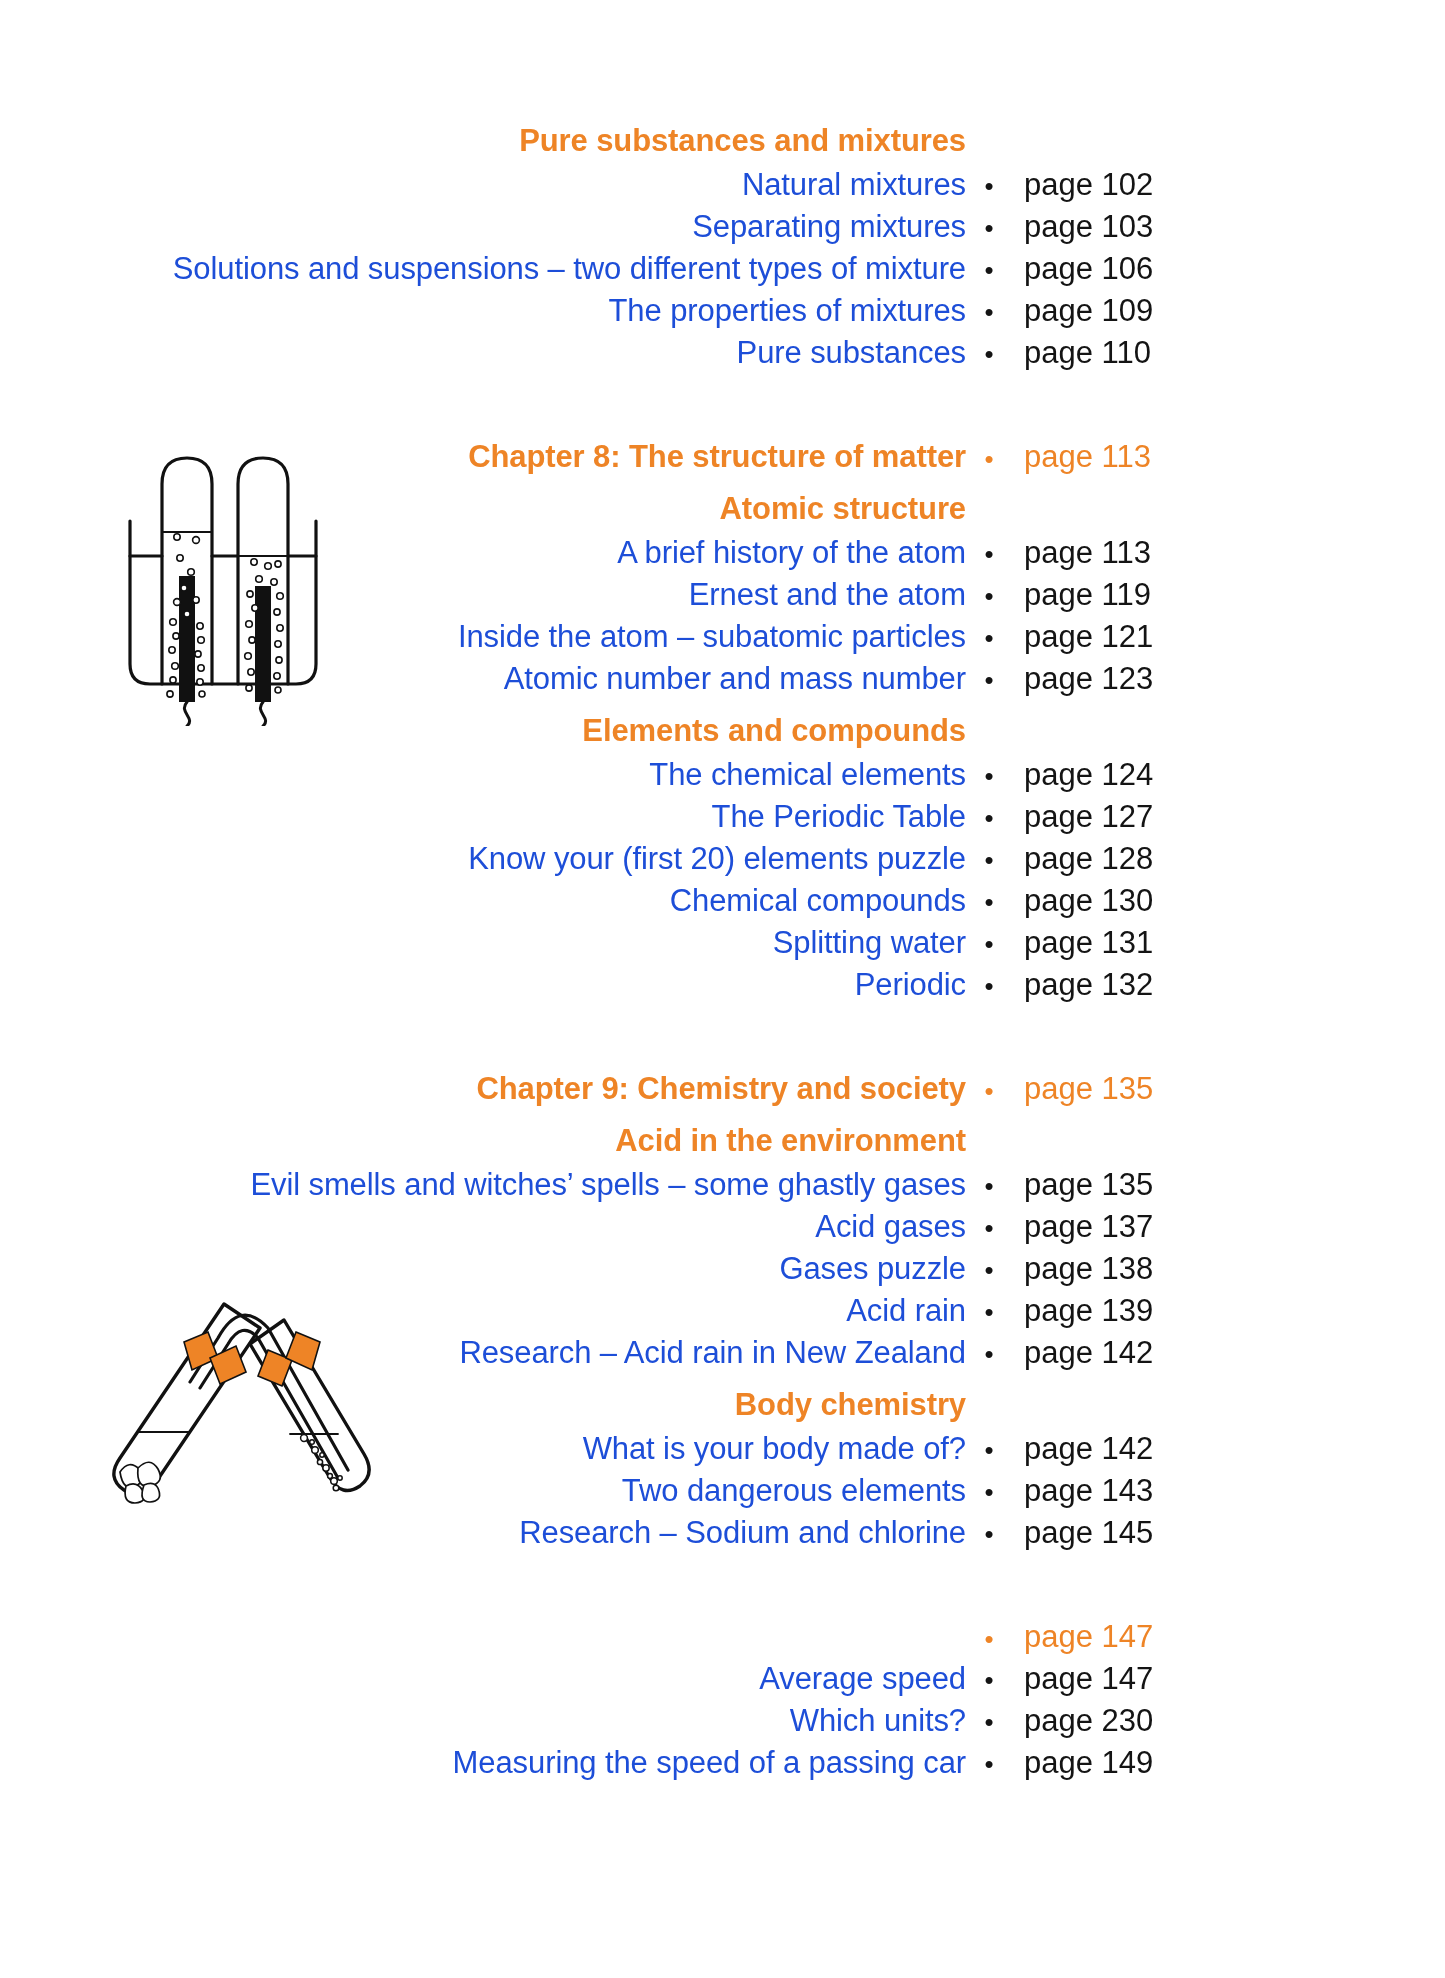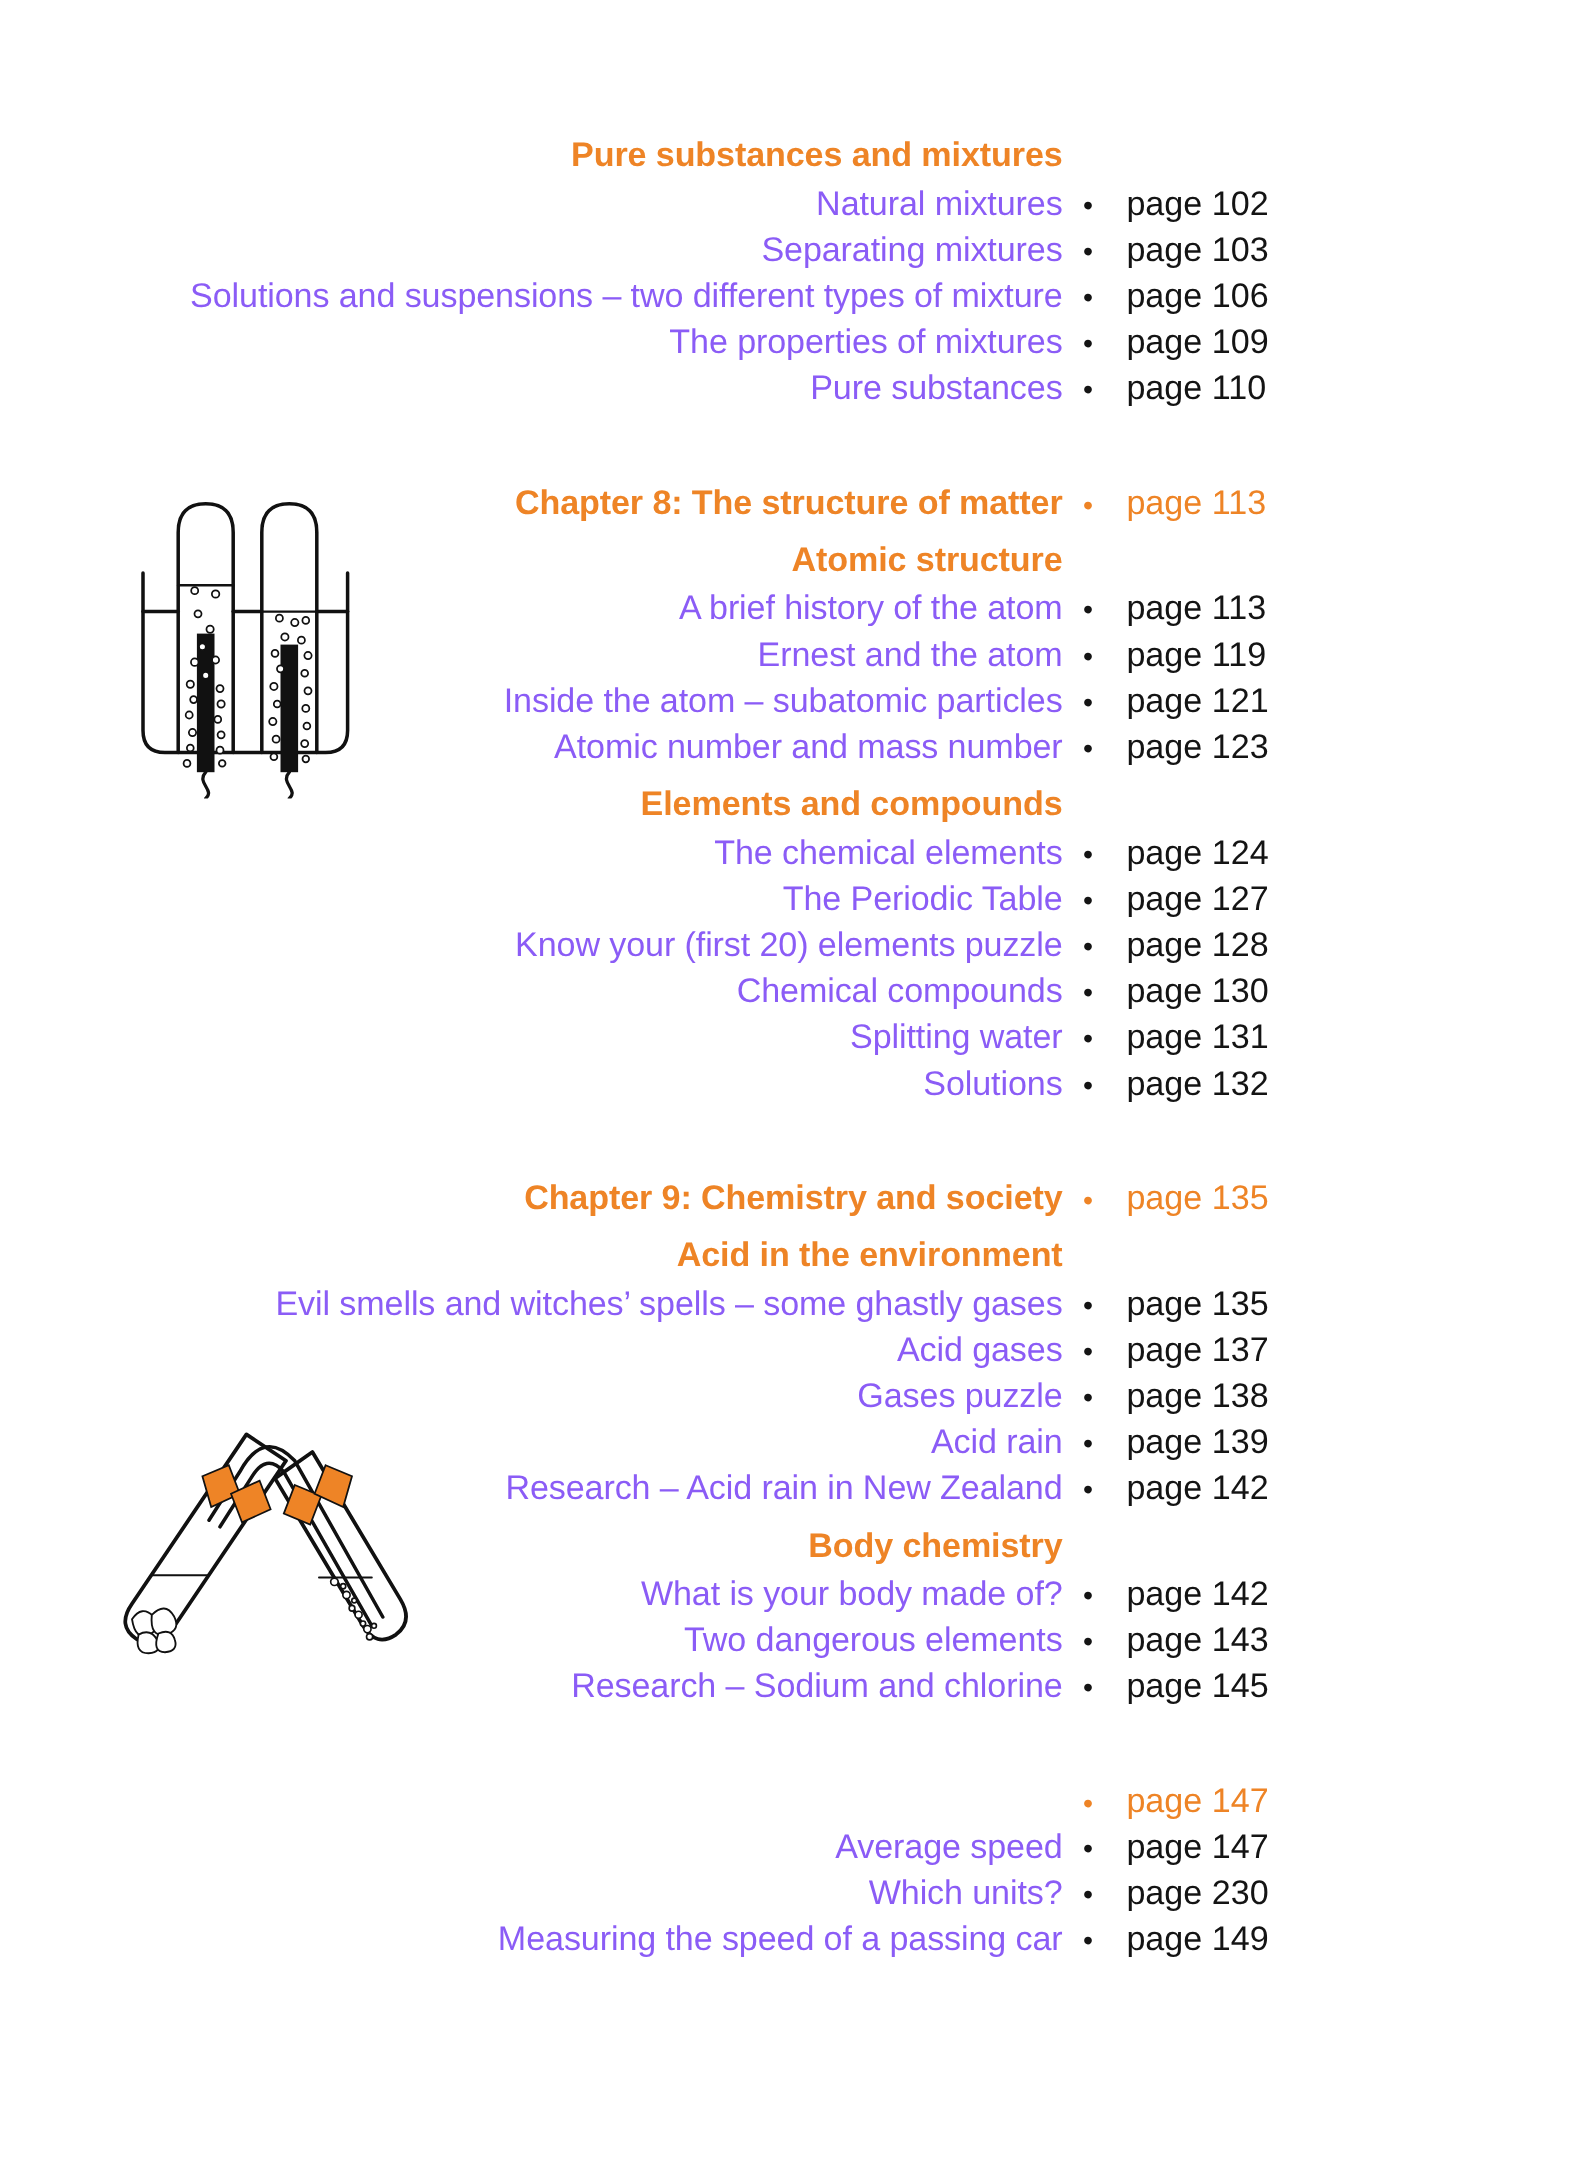--- a/index.html
+++ b/index.html
@@ -30,21 +30,21 @@
     align-items: baseline;
     justify-content: flex-end;
     width: 100%;
     line-height: 1.0;
   }
 
   .row .title {
     text-align: right;
     white-space: nowrap;
     font-size: 31px;
-    color: #8b5cf6;
+    color: #1d4ed8;
     letter-spacing: -0.1px;
   }
 
   .row .bullet {
     width: 46px;
     text-align: center;
     font-size: 26px;
     color: #141414;
     flex: 0 0 46px;
   }
@@ -321,21 +321,21 @@
     <span class="title">Chemical compounds</span>
     <span class="bullet">•</span>
     <span class="page">page 130</span>
   </div>
   <div class="row entry">
     <span class="title">Splitting water</span>
     <span class="bullet">•</span>
     <span class="page">page 131</span>
   </div>
   <div class="row entry">
-    <span class="title">Solutions</span>
+    <span class="title">Periodic</span>
     <span class="bullet">•</span>
     <span class="page">page 132</span>
   </div>
 
   <div class="gap-xl"></div>
 
   <div class="row chapter">
     <span class="title">Chapter 9: Chemistry and society</span>
     <span class="bullet">•</span>
     <span class="page">page 135</span>

